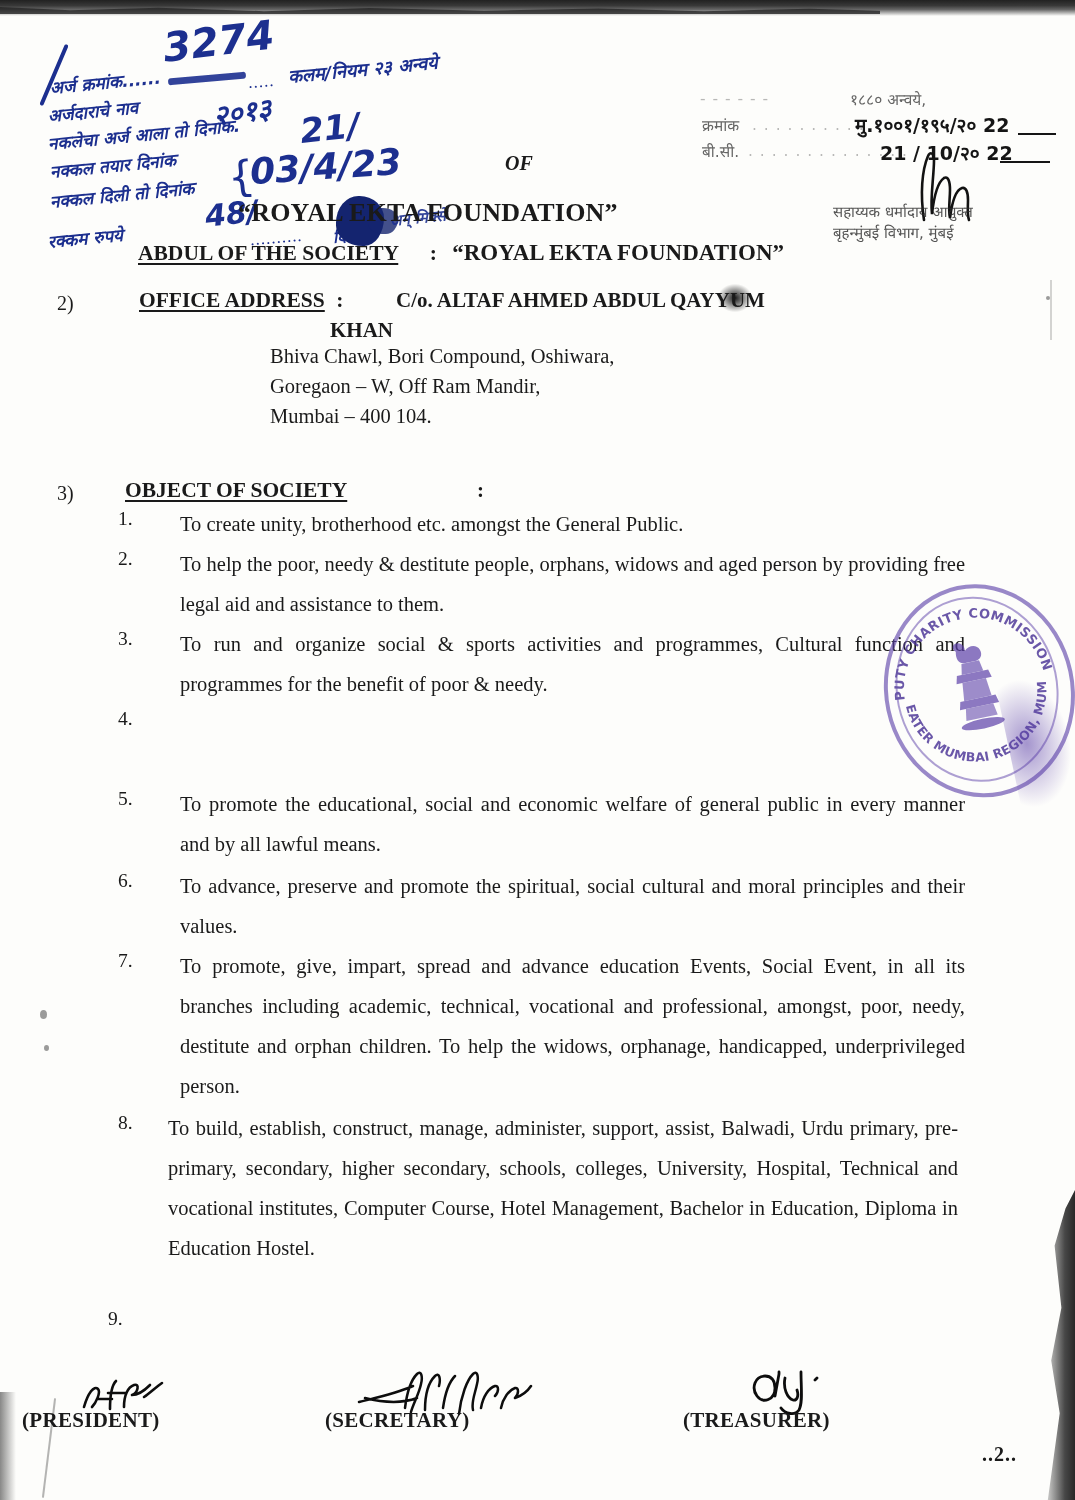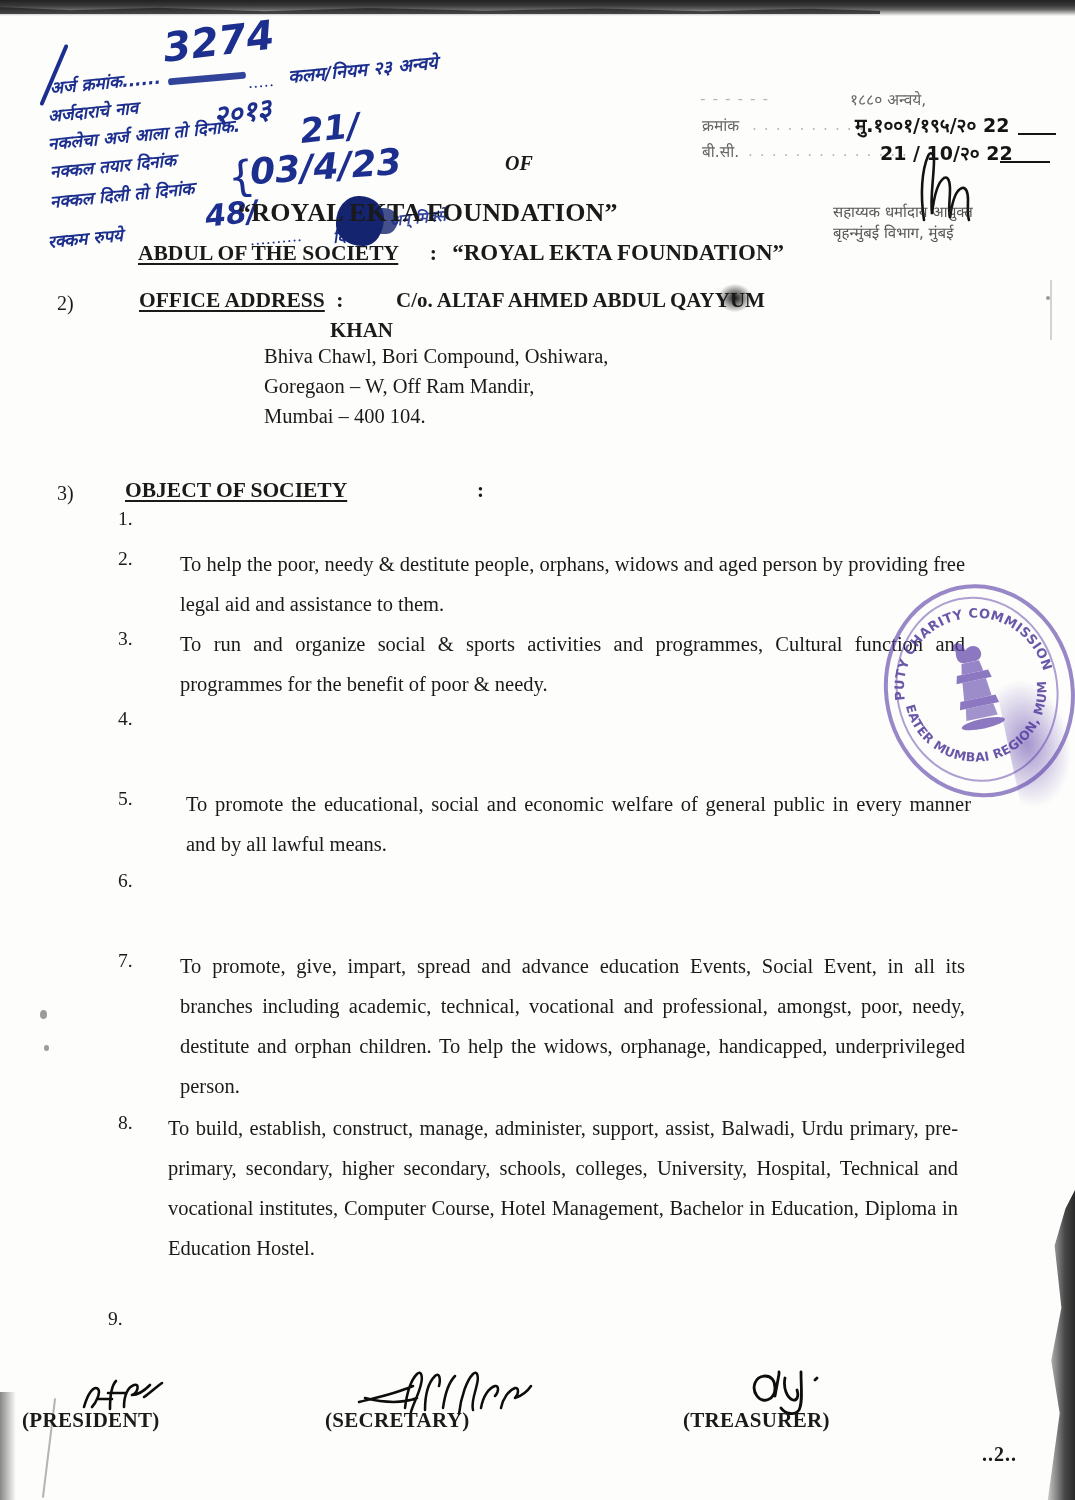--- a/index.html
+++ b/index.html
@@ -57,21 +57,21 @@
     position:absolute;font-size:21.5px;font-weight:bold;
     text-decoration:underline;text-underline-offset:3px;white-space:nowrap;
   }
   .colon{position:absolute;font-size:21px;font-weight:bold;}
 
   .addr-main{
     position:absolute;left:139px;top:288px;font-size:21.5px;font-weight:bold;white-space:nowrap;
   }
   .addr-val{position:absolute;left:396px;top:288px;font-size:21px;font-weight:bold;white-space:nowrap;}
   .addr-khan{position:absolute;left:330px;top:318px;font-size:21px;font-weight:bold;}
-  .addr-line{position:absolute;left:264px;font-size:20.5px;white-space:nowrap;}
+  .addr-line{position:absolute;left:270px;font-size:20.5px;white-space:nowrap;}
 
   .obj-num{position:absolute;left:118px;font-size:19.5px;}
   .obj-txt{
     position:absolute;left:180px;width:785px;font-size:20.5px;line-height:40px;
     text-align:justify;text-justify:inter-word;
   }
   .obj-txt.nj{text-align:left;}
 
   .sig-label{position:absolute;font-size:21px;font-weight:bold;letter-spacing:.3px;}
   .pagenum{position:absolute;right:58px;top:1443px;font-size:20px;font-weight:bold;letter-spacing:1px;}
@@ -235,33 +235,35 @@
   <div class="addr-line" style="top:375px;">Goregaon – W, Off Ram Mandir,</div>
   <div class="addr-line" style="top:405px;">Mumbai – 400 104.</div>
 
   <div class="blot" style="left:718px;top:284px;width:34px;height:28px;background:radial-gradient(ellipse,#1a1a1a,rgba(26,26,26,0) 72%);border-radius:0;"></div>
 
   <div class="num" style="left:57px;top:482px;">3)</div>
   <div class="sec-head" style="left:125px;top:478px;">OBJECT OF SOCIETY</div>
   <div class="colon" style="left:477px;top:478px;">:</div>
 
   <div class="obj-num" style="top:508px;">1.</div>
+  <div class="obj-txt nj" style="top:504px;">To create unity, brotherhood etc. amongst the General Public.</div>
 
   <div class="obj-num" style="top:548px;">2.</div>
   <div class="obj-txt" style="top:544px;">To help the poor, needy &amp; destitute people, orphans, widows and aged person by providing free legal aid and assistance to them.</div>
 
   <div class="obj-num" style="top:628px;">3.</div>
   <div class="obj-txt" style="top:624px;">To run and organize social &amp; sports activities and programmes, Cultural function and programmes for the benefit of poor &amp; needy.</div>
 
   <div class="obj-num" style="top:708px;">4.</div>
 
   <div class="obj-num" style="top:788px;">5.</div>
-  <div class="obj-txt" style="top:784px;margin-left:6px;">To promote the educational, social and economic welfare of general public in every manner and by all lawful means.</div>
+  <div class="obj-txt" style="top:784px;">To promote the educational, social and economic welfare of general public in every manner and by all lawful means.</div>
 
   <div class="obj-num" style="top:870px;">6.</div>
+  <div class="obj-txt" style="top:866px;">To advance, preserve and promote the spiritual, social cultural and moral principles and their values.</div>
 
   <div class="obj-num" style="top:950px;">7.</div>
   <div class="obj-txt" style="top:946px;">To promote, give, impart, spread and advance education Events, Social Event, in all its branches including academic, technical, vocational and professional, amongst, poor, needy, destitute and orphan children. To help the widows, orphanage, handicapped, underprivileged person.</div>
 
   <div class="obj-num" style="top:1112px;">8.</div>
   <div class="obj-txt" style="top:1108px;left:168px;width:790px;">To build, establish, construct, manage, administer, support, assist, Balwadi, Urdu primary, pre-primary, secondary, higher secondary, schools, colleges, University, Hospital, Technical and vocational institutes, Computer Course, Hotel Management, Bachelor in Education, Diploma in Education Hostel.</div>
 
   <div class="obj-num" style="left:108px;top:1308px;">9.</div>
 
   <div class="cstamp">

